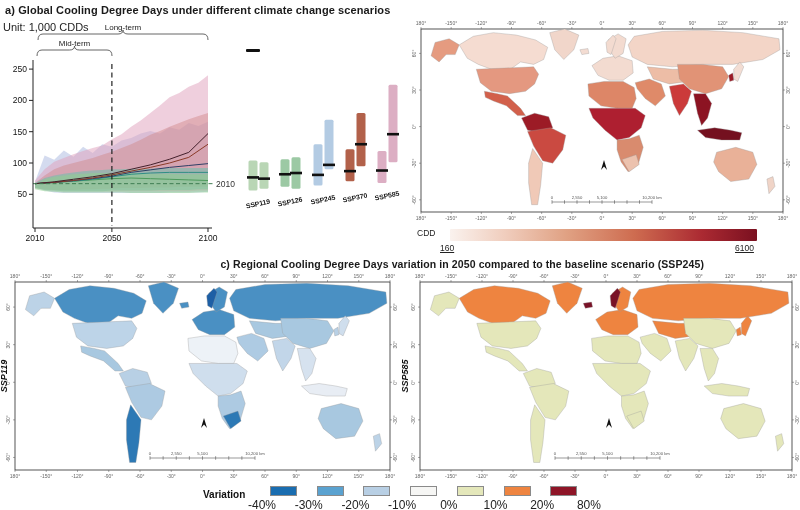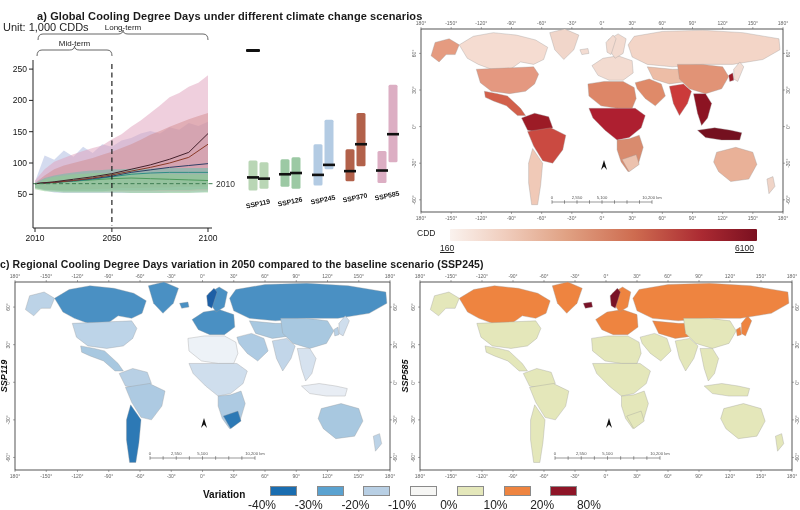--- a/index.html
+++ b/index.html
@@ -17,21 +17,21 @@
   .vbox{position:absolute;width:27px;height:10px;border:1px solid #8a8a8a;box-sizing:border-box;}
   .vtitle{font-weight:bold;font-size:10px;color:#111;}
   svg{display:block;}
 </style>
 </head>
 <body>
 
 <div class="fig">
 
   <div class="abs" style="left:0;top:0;width:410px;height:255px;">
-    <div class="abs ptitle" style="left:5px;top:10px;margin-left:32px;">a) Global Cooling Degree Days under different climate change scenarios</div>
+    <div class="abs ptitle" style="left:5px;top:4px;">a) Global Cooling Degree Days under different climate change scenarios</div>
     <div class="abs small" style="left:3px;top:21px;">Unit: 1,000 CDDs</div>
     <div class="abs" style="left:246px;top:38px;">
       <span class="dash"></span>
     </div>
     <svg id="chart-a" class="abs" style="left:0;top:0;" width="410" height="255">
         <polygon points="35,181.78 44.611,155.488 54.221999999999994,159.87 63.833,150.48000000000002 73.44399999999999,156.74 83.055,146.72400000000002 92.666,152.984 102.277,144.22000000000003 111.88799999999999,146.72400000000002 121.499,140.464 131.11,137.96 140.721,133.578 150.332,131.074 159.94299999999998,133.578 169.554,127.31800000000001 179.165,129.822 188.77599999999998,122.936 198.387,126.06600000000002 207.998,121.68400000000001 207.998,191.79600000000002 198.387,192.42200000000003 188.77599999999998,192.42200000000003 179.165,192.42200000000003 169.554,192.42200000000003 159.94299999999998,193.048 150.332,193.048 140.721,193.048 131.11,193.048 121.499,193.048 111.88799999999999,193.048 102.277,193.048 92.666,193.048 83.055,193.048 73.44399999999999,193.048 63.833,193.048 54.221999999999994,192.42200000000003 44.611,190.544 35,186.788" fill="#aab8e0" opacity="0.5"></polygon>
         <polygon points="35,183.032 44.611,175.52 54.221999999999994,169.26000000000002 63.833,165.50400000000002 73.44399999999999,163 83.055,160.496 92.666,157.99200000000002 102.277,154.86200000000002 111.88799999999999,151.73200000000003 121.499,147.976 131.11,144.22000000000003 140.721,139.83800000000002 150.332,134.83 159.94299999999998,131.074 169.554,126.69200000000001 179.165,122.936 188.77599999999998,119.18 198.387,116.05000000000001 207.998,112.92000000000002 207.998,186.788 198.387,186.788 188.77599999999998,186.788 179.165,186.788 169.554,187.41400000000002 159.94299999999998,187.41400000000002 150.332,187.41400000000002 140.721,188.04000000000002 131.11,188.04000000000002 121.499,188.04000000000002 111.88799999999999,188.666 102.277,188.666 92.666,189.292 83.055,189.292 73.44399999999999,189.918 63.833,189.918 54.221999999999994,189.918 44.611,189.292 35,188.04000000000002" fill="#c06a50" opacity="0.45"></polygon>
         <polygon points="35,180.52800000000002 44.611,169.26000000000002 54.221999999999994,161.74800000000002 63.833,157.99200000000002 73.44399999999999,154.23600000000002 83.055,151.106 92.666,147.976 102.277,145.472 111.88799999999999,139.21200000000002 121.499,134.204 131.11,126.69200000000001 140.721,120.43200000000002 150.332,112.92000000000002 159.94299999999998,105.40800000000002 169.554,97.27000000000001 179.165,92.888 188.77599999999998,86.62800000000001 198.387,82.87200000000001 207.998,75.36000000000001 207.998,190.544 198.387,190.544 188.77599999999998,191.17000000000002 179.165,191.17000000000002 169.554,191.17000000000002 159.94299999999998,191.17000000000002 150.332,191.17000000000002 140.721,191.17000000000002 131.11,191.17000000000002 121.499,191.17000000000002 111.88799999999999,191.17000000000002 102.277,191.17000000000002 92.666,191.17000000000002 83.055,191.17000000000002 73.44399999999999,191.17000000000002 63.833,191.17000000000002 54.221999999999994,190.544 44.611,189.918 35,188.04000000000002" fill="#dfa0bb" opacity="0.5"></polygon>
         <polygon points="35,183.032 44.611,178.024 54.221999999999994,175.52 63.833,173.642 73.44399999999999,172.39000000000001 83.055,171.138 92.666,170.512 102.277,169.88600000000002 111.88799999999999,169.26000000000002 121.499,169.26000000000002 131.11,168.63400000000001 140.721,168.63400000000001 150.332,168.63400000000001 159.94299999999998,168.008 169.554,168.008 179.165,168.008 188.77599999999998,168.008 198.387,168.008 207.998,168.008 207.998,189.292 198.387,189.292 188.77599999999998,189.918 179.165,189.918 169.554,189.918 159.94299999999998,189.918 150.332,190.544 140.721,190.544 131.11,190.544 121.499,190.544 111.88799999999999,190.544 102.277,191.17000000000002 92.666,191.17000000000002 83.055,191.17000000000002 73.44399999999999,191.17000000000002 63.833,191.17000000000002 54.221999999999994,190.544 44.611,189.918 35,188.04000000000002" fill="#63c2ae" opacity="0.5"></polygon>
         <polygon points="35,184.28400000000002 44.611,179.276 54.221999999999994,176.77200000000002 63.833,175.52 73.44399999999999,174.268 83.055,173.642 92.666,173.01600000000002 102.277,173.01600000000002 111.88799999999999,173.01600000000002 121.499,173.01600000000002 131.11,173.01600000000002 140.721,173.642 150.332,173.642 159.94299999999998,173.642 169.554,173.642 179.165,174.268 188.77599999999998,174.268 198.387,174.268 207.998,174.268 207.998,192.42200000000003 198.387,192.42200000000003 188.77599999999998,193.048 179.165,193.048 169.554,193.048 159.94299999999998,193.048 150.332,193.048 140.721,193.048 131.11,193.048 121.499,192.42200000000003 111.88799999999999,192.42200000000003 102.277,192.42200000000003 92.666,192.42200000000003 83.055,192.42200000000003 73.44399999999999,192.42200000000003 63.833,192.42200000000003 54.221999999999994,191.79600000000002 44.611,191.17000000000002 35,189.292" fill="#8fce8f" opacity="0.55"></polygon>
@@ -213,21 +213,21 @@
         <text x="202" y="198.5" font-size="4.2" font-family="&quot;Liberation Sans&quot;,sans-serif" fill="#555" text-anchor="middle">5,100</text>
         <text x="252" y="198.5" font-size="4.2" font-family="&quot;Liberation Sans&quot;,sans-serif" fill="#555" text-anchor="middle">10,200 km</text>
       </svg>
     <div class="abs small" style="left:17px;top:228px;font-size:8.5px;">CDD</div>
     <div class="abs grad" style="left:50px;top:229px;width:307px;"></div>
     <div class="abs cbnum" style="left:40px;top:243px;">160</div>
     <div class="abs cbnum" style="left:335px;top:243px;">6100</div>
   </div>
 
   <div class="abs" style="left:0;top:255px;width:800px;height:255px;">
-    <div class="abs ptitle" style="left:0;top:3px;width:704px;text-align:left;font-size:10.5px;">c) Regional Cooling Degree Days variation in 2050 compared to the baseline scenario (SSP245)</div>
+    <div class="abs ptitle" style="left:0;top:3px;width:704px;text-align:right;font-size:10.5px;">c) Regional Cooling Degree Days variation in 2050 compared to the baseline scenario (SSP245)</div>
     <svg id="map-c1" class="abs" style="left:0;top:13px;" width="400" height="212">
         <rect x="15" y="14" width="375" height="188" fill="#ffffff" stroke="#2b2b2b" stroke-width="0.8"></rect>
         <g transform="translate(15,14) scale(1.0416666666666667,1.2533333333333334)">
           <path d="M10,22 L14,11 L28,8 L38,13 L34,21 L25,21 L18,27 Z" fill="#bcd3e7" stroke="#9a9a9a" stroke-width="0.35" vector-effect="non-scaling-stroke"></path>
           <path d="M38,13 L52,6 L72,3 L95,5 L114,9 L126,15 L122,25 L112,29 L99,27 L89,33 L70,33 L57,29 L46,24 Z" fill="#4a90c3" stroke="#9a9a9a" stroke-width="0.35" vector-effect="non-scaling-stroke"></path>
           <path d="M128,3 L143,0 L157,5 L152,17 L142,25 L133,17 Z" fill="#4a90c3" stroke="#9a9a9a" stroke-width="0.35" vector-effect="non-scaling-stroke"></path>
           <path d="M158,17 L166,16 L167,20 L160,21 Z" fill="#4a90c3" stroke="#9a9a9a" stroke-width="0.35" vector-effect="non-scaling-stroke"></path>
           <path d="M55,33 L112,31 L117,37 L113,45 L104,51 L88,53 L70,51 L59,44 Z" fill="#bdd4e8" stroke="#9a9a9a" stroke-width="0.35" vector-effect="non-scaling-stroke"></path>
           <path d="M63,51 L76,53 L86,55 L99,65 L104,71 L96,71 L85,63 L72,59 L64,56 Z" fill="#a8c8e0" stroke="#9a9a9a" stroke-width="0.35" vector-effect="non-scaling-stroke"></path>
           <path d="M100,73 L113,69 L127,72 L131,81 L119,85 L106,83 Z" fill="#b8d0e5" stroke="#9a9a9a" stroke-width="0.35" vector-effect="non-scaling-stroke"></path>

